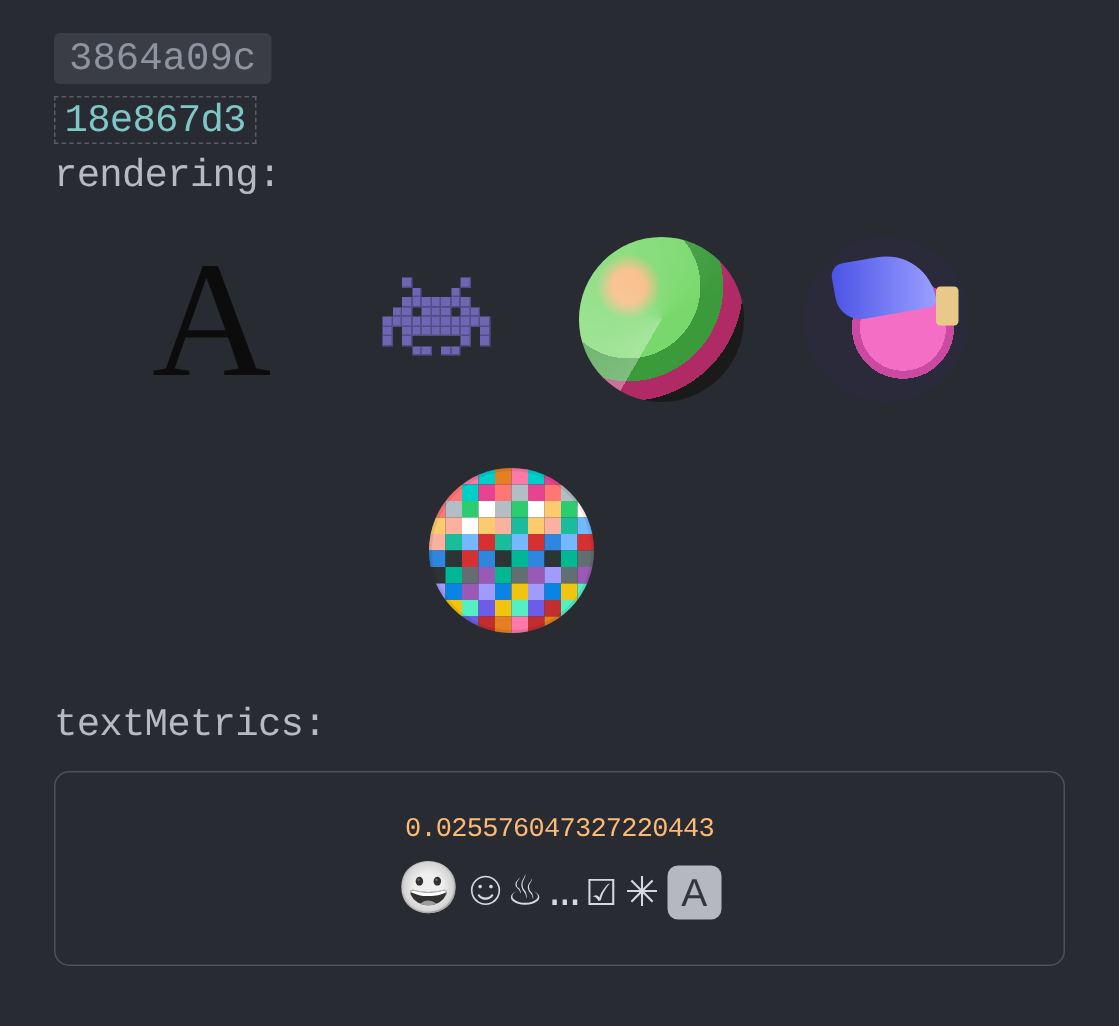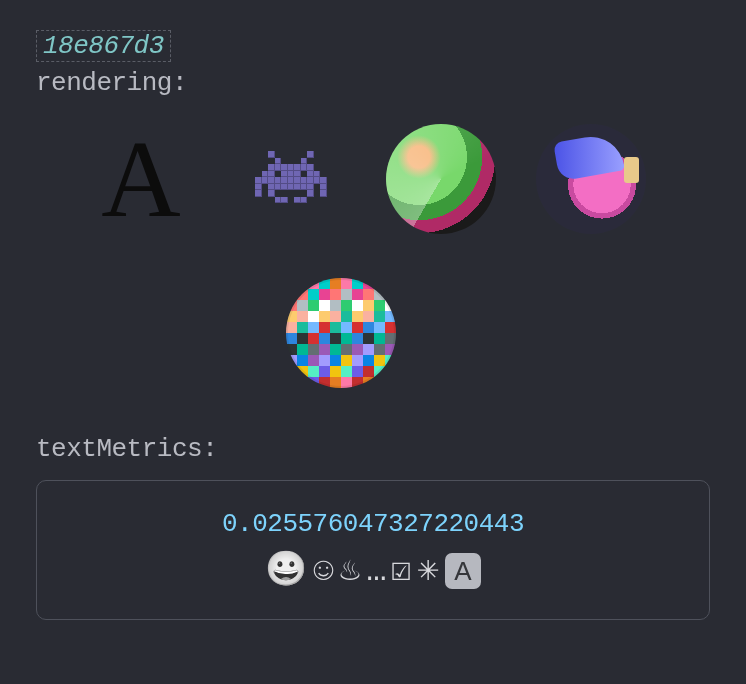--- a/index.html
+++ b/index.html
@@ -47,21 +47,20 @@
     font-size: 26px;
     margin-bottom: 6px;
     letter-spacing: -0.5px;
   }
   .kv-label { color: #b8bac2; }
   .data-hash {
     color: #7fc6c6;
     border: 1px dashed #5a5d66;
     padding: 0 6px;
     cursor: pointer;
-    font-style: italic;
   }
   .render-row {
     display: flex;
     flex-wrap: wrap;
     gap: 40px;
     padding: 20px 10px 24px 50px;
     align-items: center;
   }
   .sample {
     width: 110px;
@@ -101,22 +100,22 @@
     margin-top: 22px;
     margin-bottom: 16px;
   }
   .metrics-box {
     border: 1px solid #4e515b;
     border-radius: 10px;
     padding: 28px 20px 30px 20px;
     text-align: center;
   }
   .metrics-value {
-    font-size: 26px;
-    color: #7dd3fc;
+    font-size: 18px;
+    color: #fdba74;
     letter-spacing: -0.5px;
     margin-bottom: 14px;
   }
   .glyph-row {
     display: flex;
     align-items: center;
     justify-content: center;
     gap: 6px;
     font-size: 34px;
     line-height: 1;
@@ -140,20 +139,21 @@
   }
   .invader .p {
     position:absolute; width:8px; height:8px; background:#6f66b3; box-shadow:inset -1px -1px 0 rgba(0,0,0,0.25);
   }
 </style>
 </head>
 <body>
 
 <div class="header-row">
   <div class="title-group">
+    <span class="hash-badge">3864a09c</span>
   </div>
 </div>
 
 <div class="kv-row">
   <span class="data-hash">18e867d3</span>
 </div>
 
 <div class="kv-row">
   <span class="kv-label">rendering:</span>
 </div>

